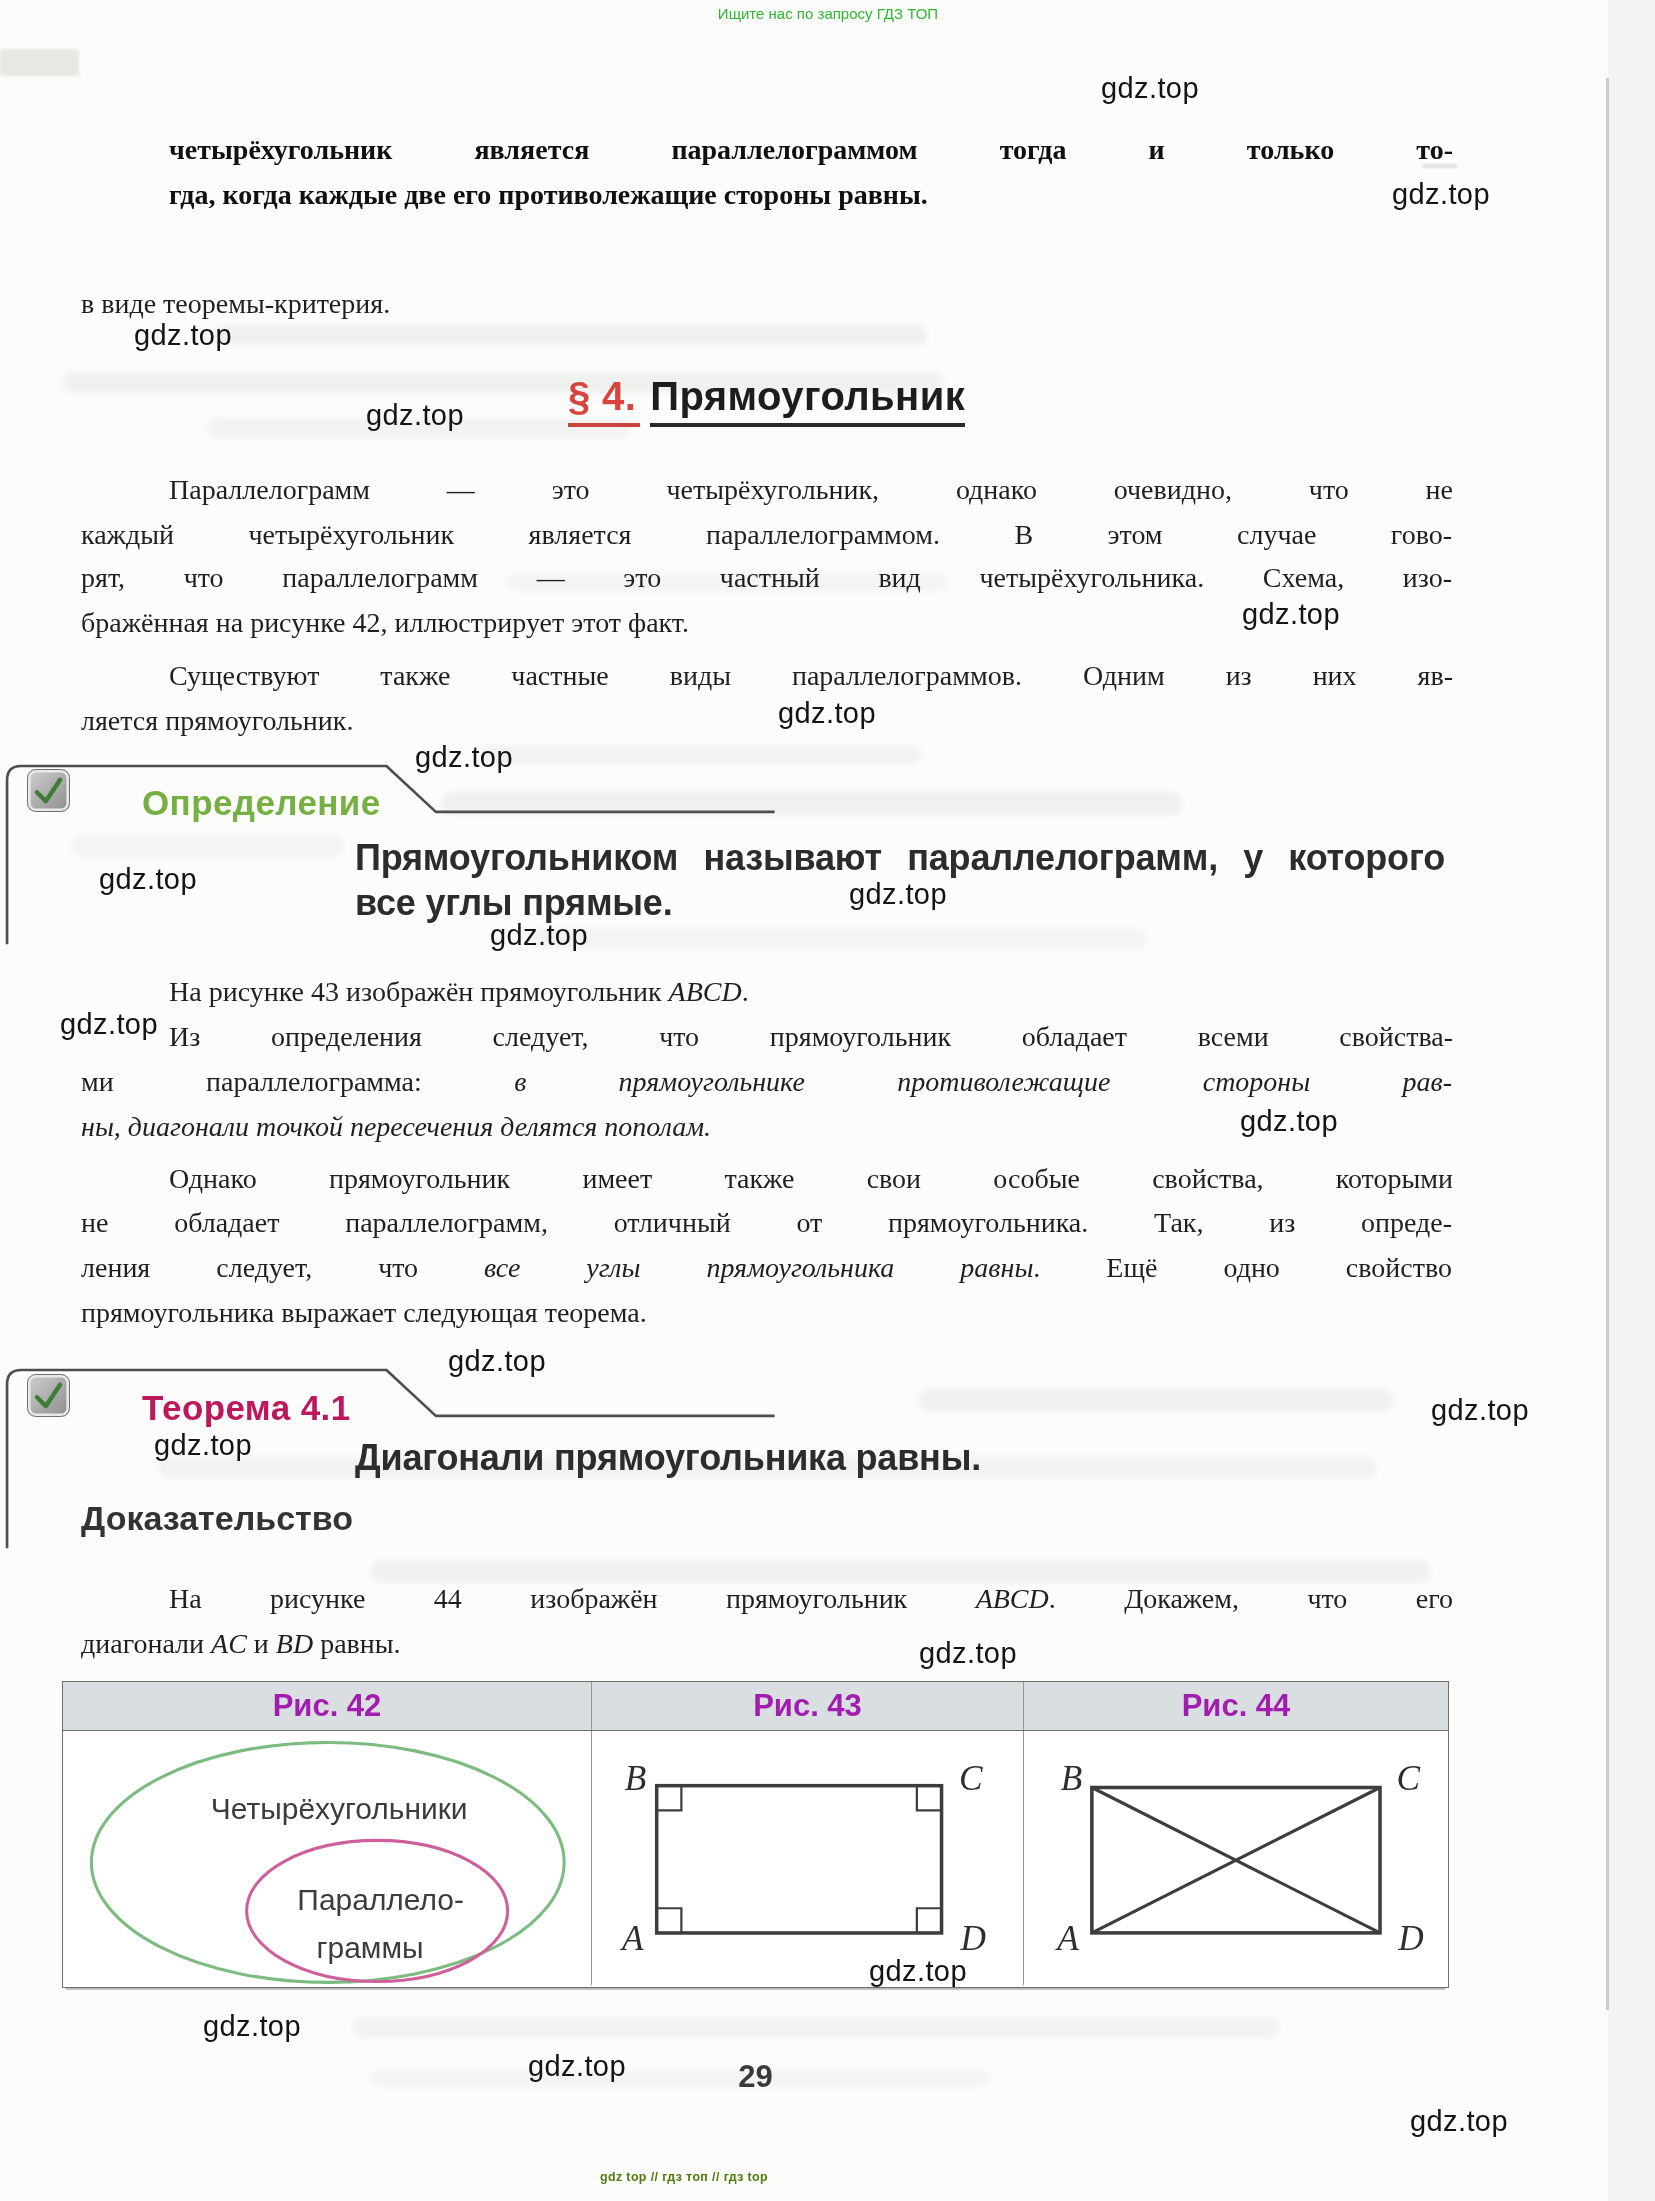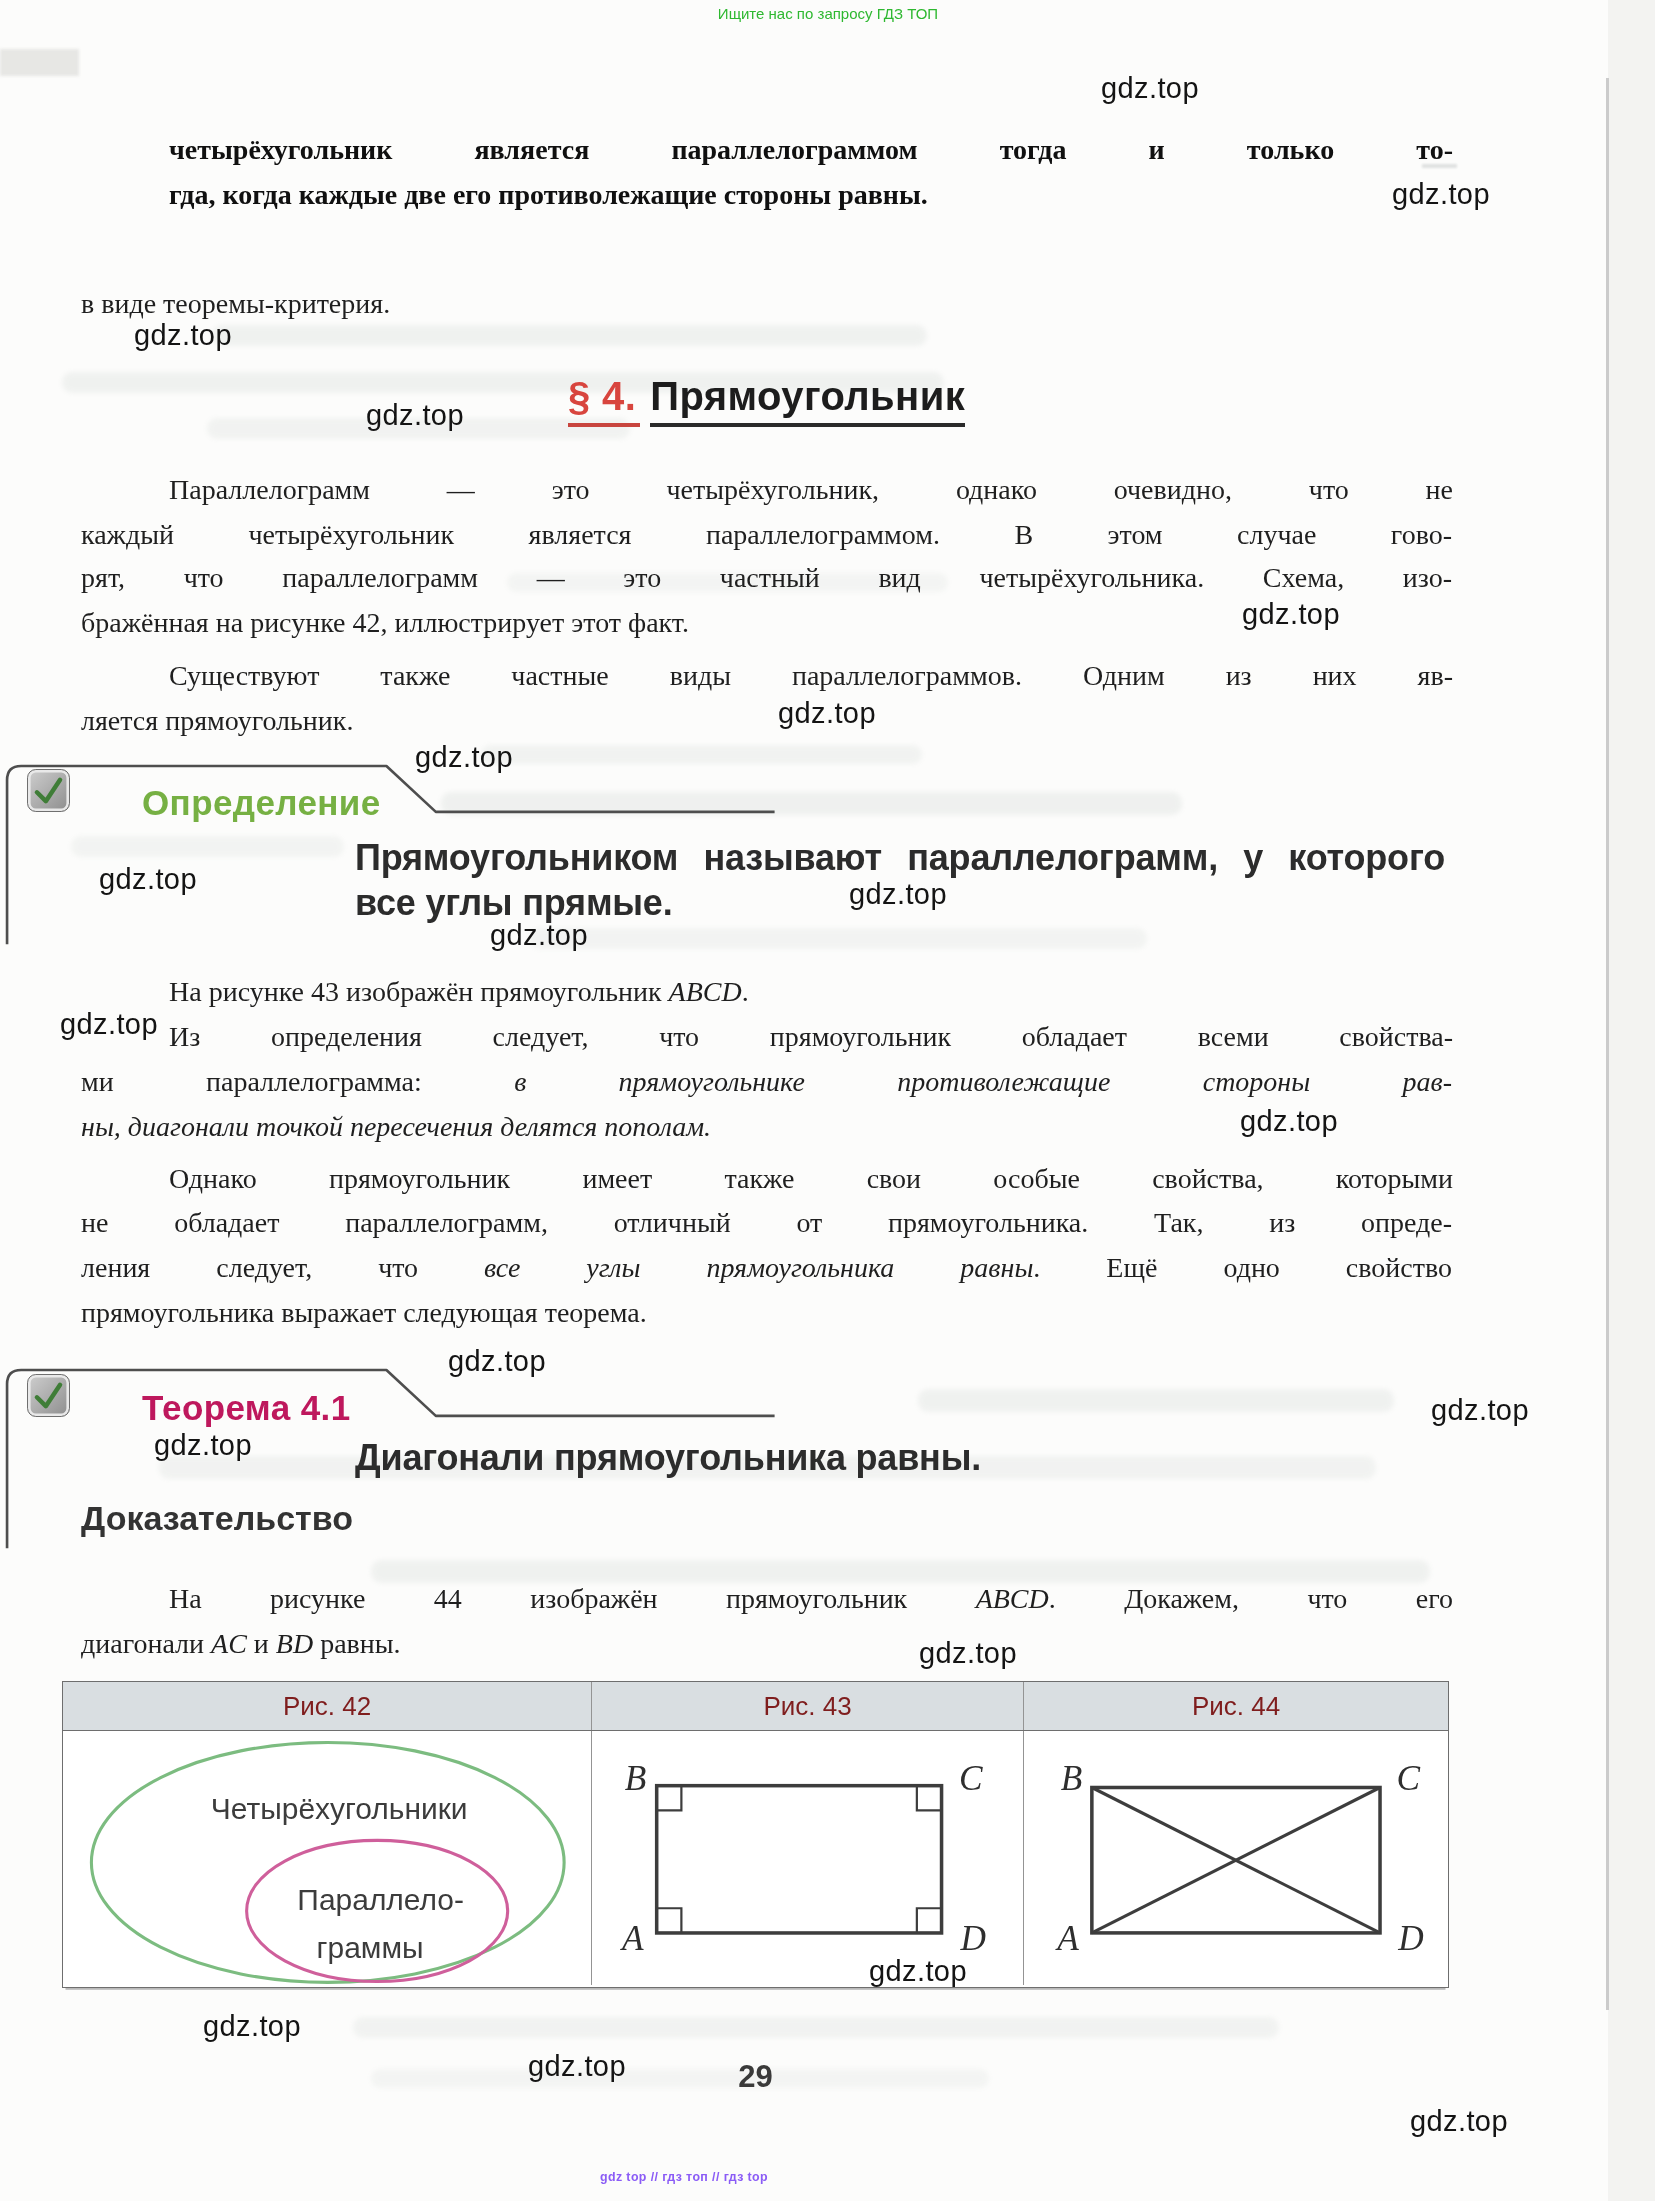--- a/index.html
+++ b/index.html
@@ -34,33 +34,33 @@
         font-size:36px;line-height:45px;color:#2c2c2c;letter-spacing:-0.2px;white-space:nowrap;}
   .stmt.j{white-space:normal;text-align:justify;text-align-last:justify;}
   .proof{position:absolute;left:81px;top:1499px;font-family:"Liberation Sans",sans-serif;
          font-weight:bold;font-size:34px;color:#333;}
   
   .figtable{position:absolute;left:62px;top:1681px;width:1387px;height:307px;
             border:1.8px solid #6e6e6e;background:#ffffff;box-sizing:border-box;
             box-shadow:0 5.3px 0 -3.5px #b9b9b9;}
   .fig-header{display:flex;height:49px;background:#d9dee1;border-bottom:1.8px solid #6e6e6e;box-sizing:border-box;}
   .fig-hcell{display:flex;align-items:center;justify-content:center;
-             font-family:"Liberation Sans",sans-serif;font-weight:normal;font-size:26px;color:#7f1d1d;
+             font-family:"Liberation Sans",sans-serif;font-weight:bold;font-size:31px;color:#a21caf;
              box-sizing:border-box;}
   .fig-body{display:flex;height:254px;}
   .fig-cell{position:relative;box-sizing:border-box;}
   .cdiv{border-left:1.8px solid #949494;}
   .fig-svg{position:absolute;left:0;top:0;}
   .venn-label{font-family:"Liberation Sans",sans-serif;font-size:34px;fill:#3c3c3c;}
   .vertex{font-family:"Liberation Serif",serif;font-style:italic;font-size:40px;fill:#2e2e2e;}
   
   .promo{position:absolute;left:0;top:5.3px;width:1656px;text-align:center;
          font-family:"Liberation Sans",sans-serif;font-size:15px;color:#2eb830;}
   .footer{position:absolute;left:0;top:2170px;width:1368px;text-align:center;
-          font-family:"Liberation Sans",sans-serif;font-size:12.4px;font-weight:600;color:#8b5cf6;letter-spacing:0.4px;}
+          font-family:"Liberation Sans",sans-serif;font-size:12.4px;font-weight:600;color:#4d7c0f;letter-spacing:0.4px;}
   .pagenum{position:absolute;left:62px;top:2059px;width:1387px;text-align:center;
            font-family:"Liberation Sans",sans-serif;font-weight:bold;font-size:31px;color:#3a3a3a;}
   .wm{position:absolute;font-family:"Liberation Sans",sans-serif;font-size:29px;color:#141414;
       letter-spacing:0.4px;white-space:nowrap;}
 </style>
 </head>
 <body>
 
 <div id="page">
 

